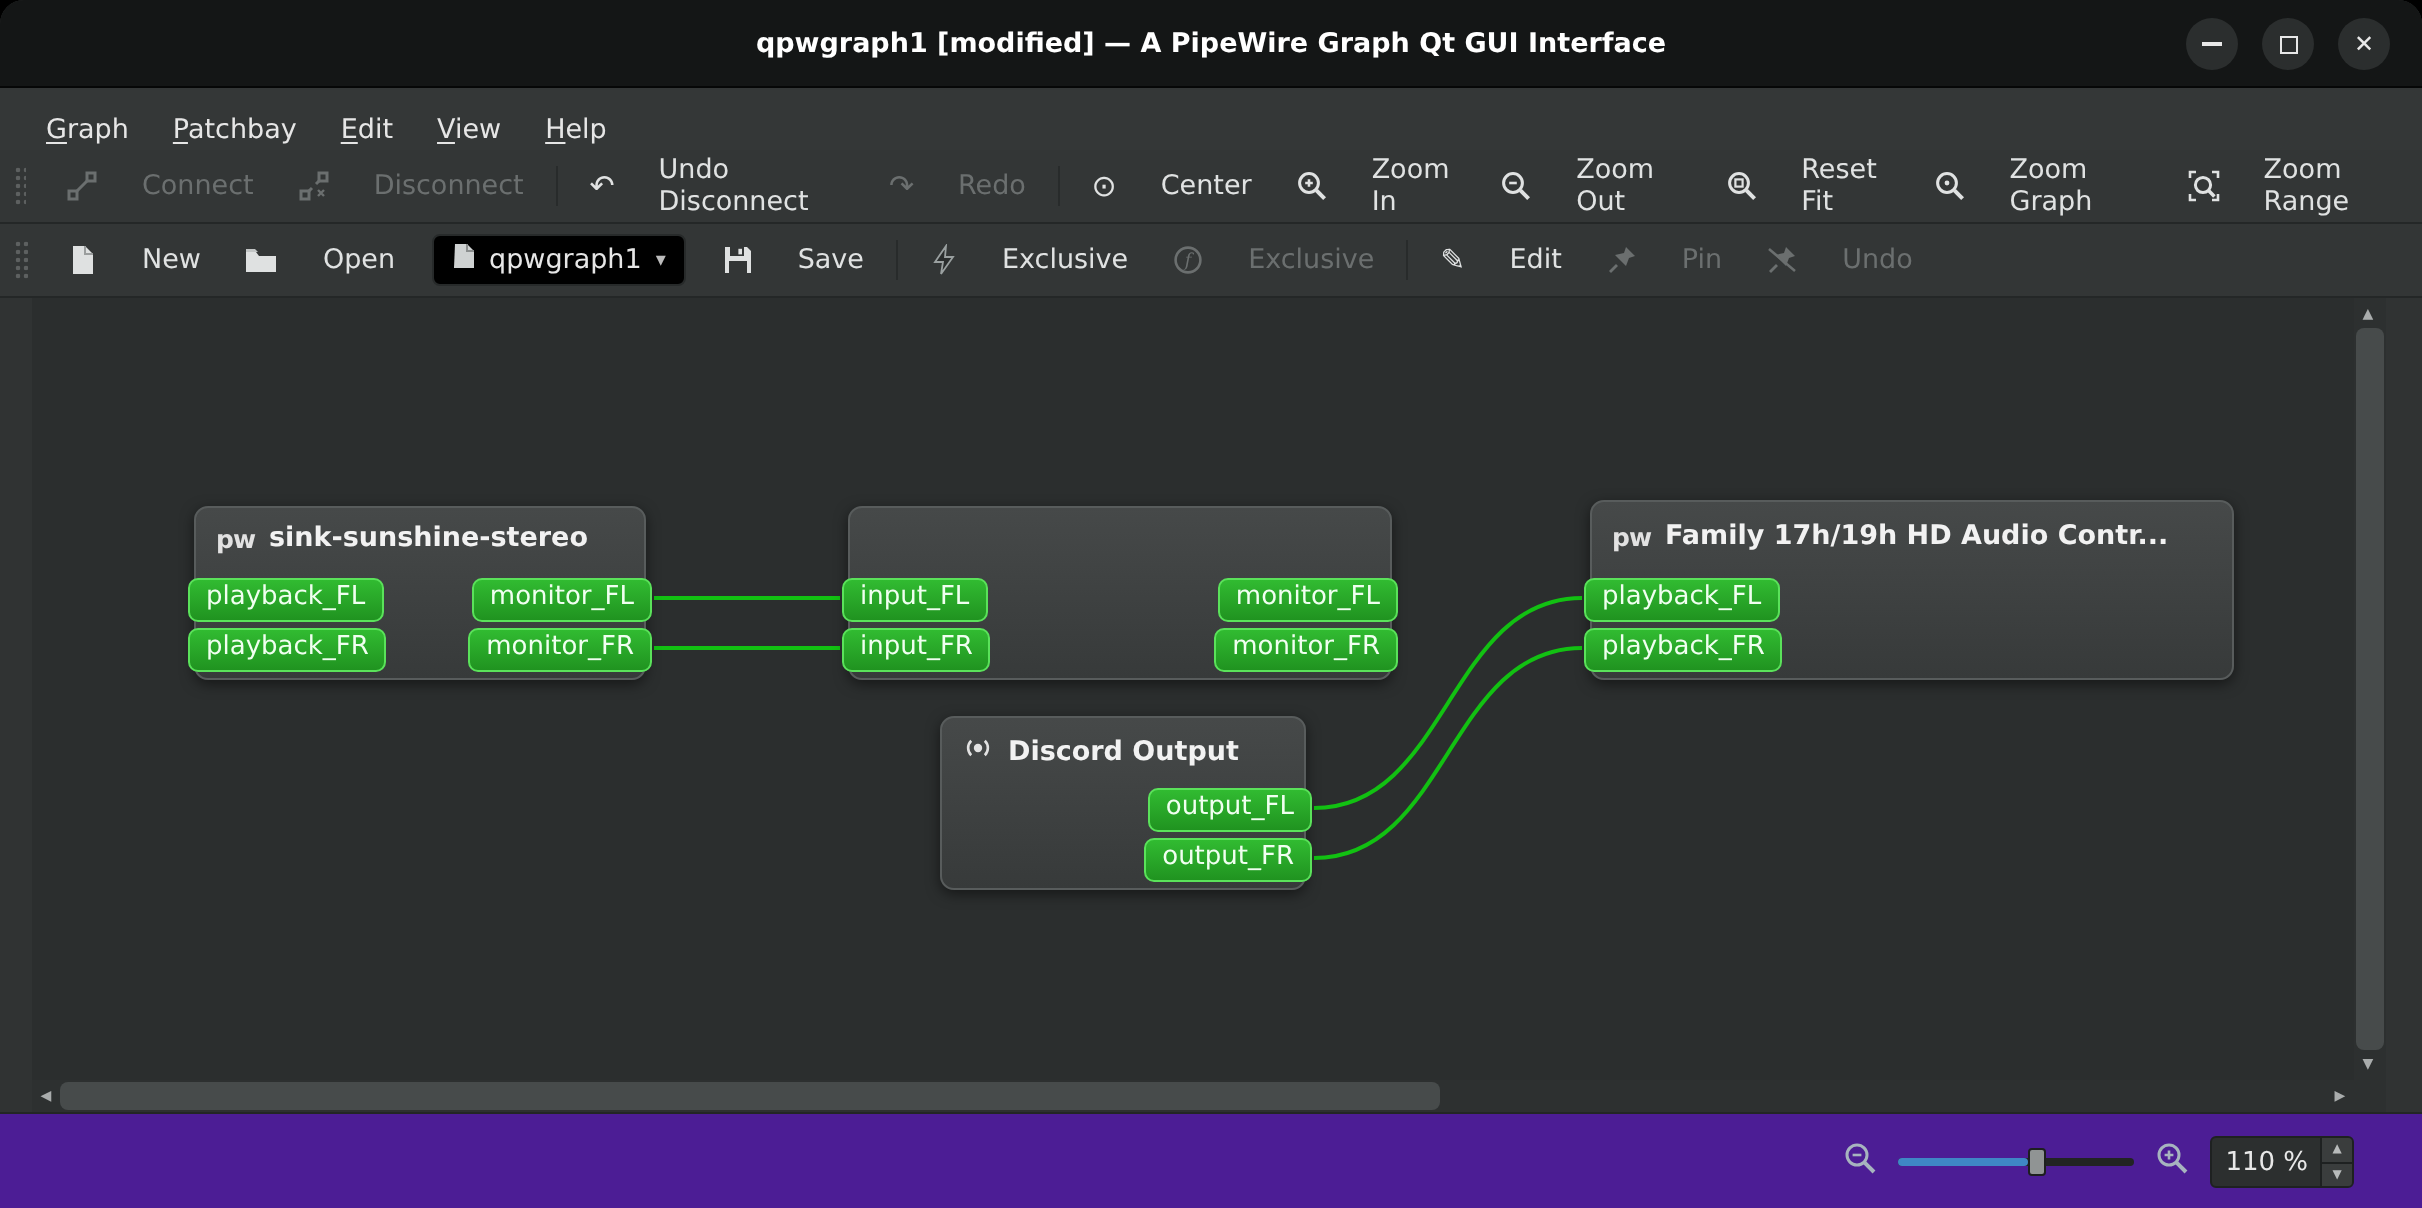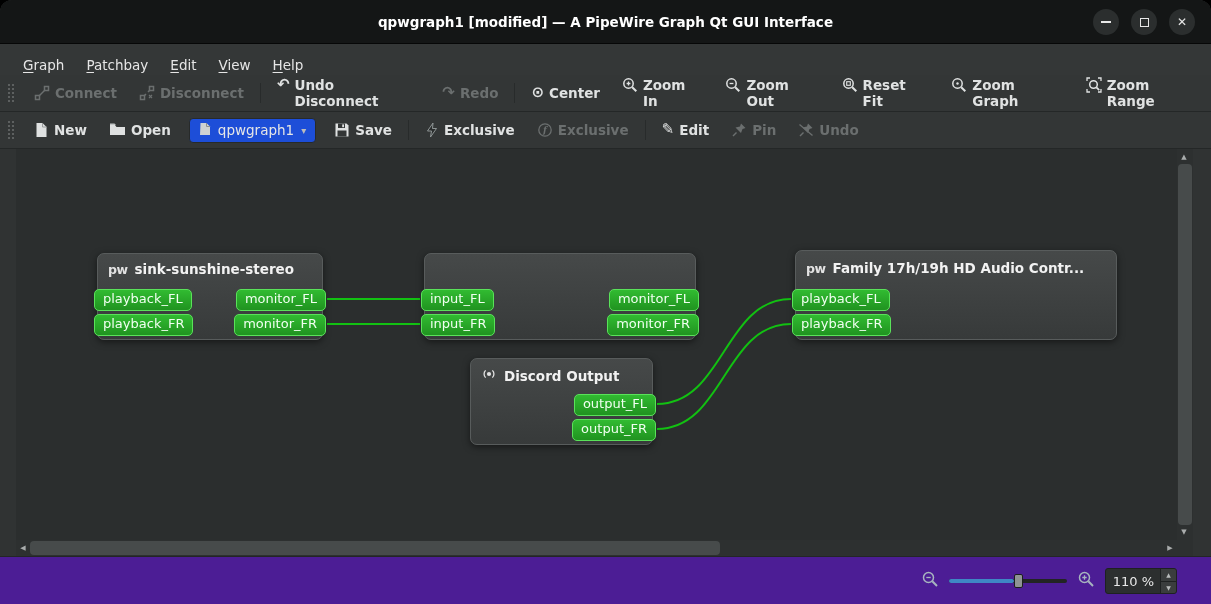--- a/index.html
+++ b/index.html
@@ -26,26 +26,26 @@
   .mn { text-decoration:underline; text-underline-offset:2px; }
 
   
   .toolbar { position:absolute; left:0; right:0; background:#333636; display:flex; align-items:center;
              border-bottom:1px solid #242727; }
   #toolbar-graph { top:75px; height:37px; }
   #toolbar-patchbay { top:112px; height:37px; }
   .handle { width:7px; height:20px; margin:0 9px 0 7px;
             background-image:radial-gradient(circle,#5d6060 1px,transparent 1.3px);
             background-size:4px 4px; }
-  .tbtn { display:flex; align-items:flex-start; gap:5px; color:#e0e2e2; font-size:13.5px; padding:5px 11px;font-weight:bold; }
+  .tbtn { display:flex; align-items:center; gap:22px; color:#e0e2e2; font-size:13.5px; padding:5px 11px; }
   .tbtn.disabled { color:#6b6f6f; }
   .tbtn .glyph { font-size:15px; line-height:14px; }
   .tbtn svg { display:block; }
   .sep { width:1px; height:20px; background:#282b2b; margin:0 5px; }
-  .combo { display:flex; align-items:center; gap:7px; background:#1d4ed8; border:1px solid #272a2a;
+  .combo { display:flex; align-items:center; gap:7px; background:#000000; border:1px solid #272a2a;
            border-radius:4px; padding:3px 9px; color:#e6e6e6; font-size:13.5px; margin:0 7px; }
   .combo .arrow { font-size:10px; color:#bcbcbc; }
 
   
   .canvas { position:absolute; left:16px; top:149px; width:1161px; height:391px; background:#2b2e2e; overflow:hidden; }
   .wires { position:absolute; left:0; top:0; z-index:1; }
   .node { position:absolute; z-index:2; border-radius:7px;
           background:linear-gradient(#464949,#373a3a); border:1px solid #585c5c;
           box-shadow:0 2px 7px rgba(0,0,0,.5); }
   .node-header { display:flex; align-items:center; gap:7px; padding:7px 10px 4px; color:#f2f2f2;

